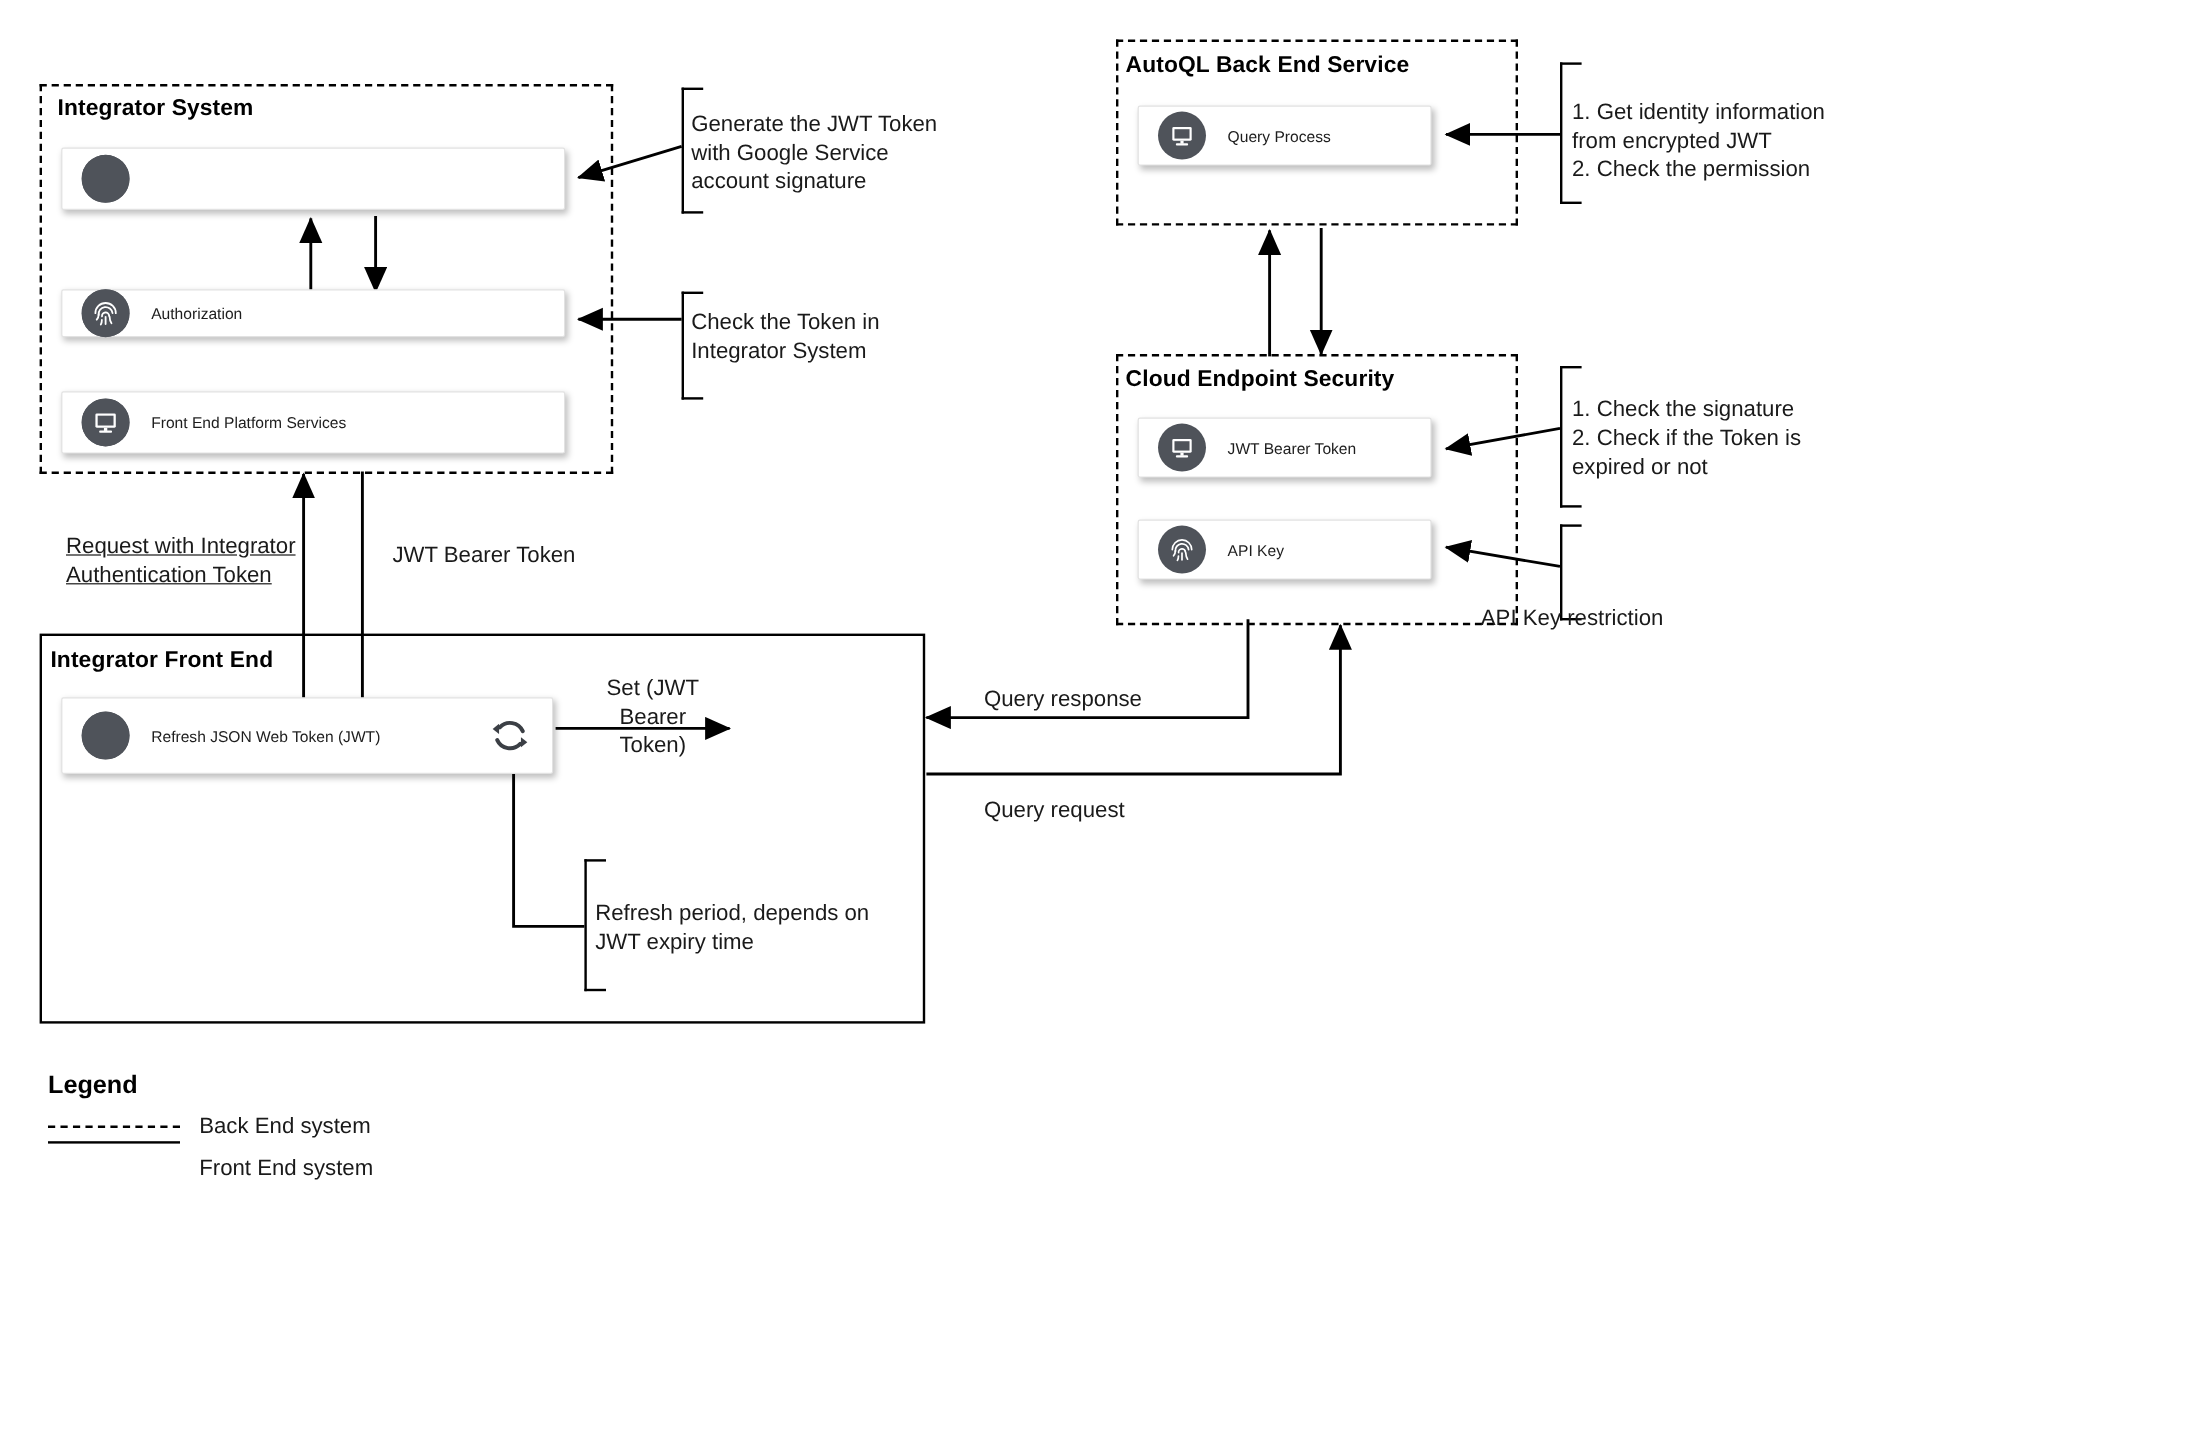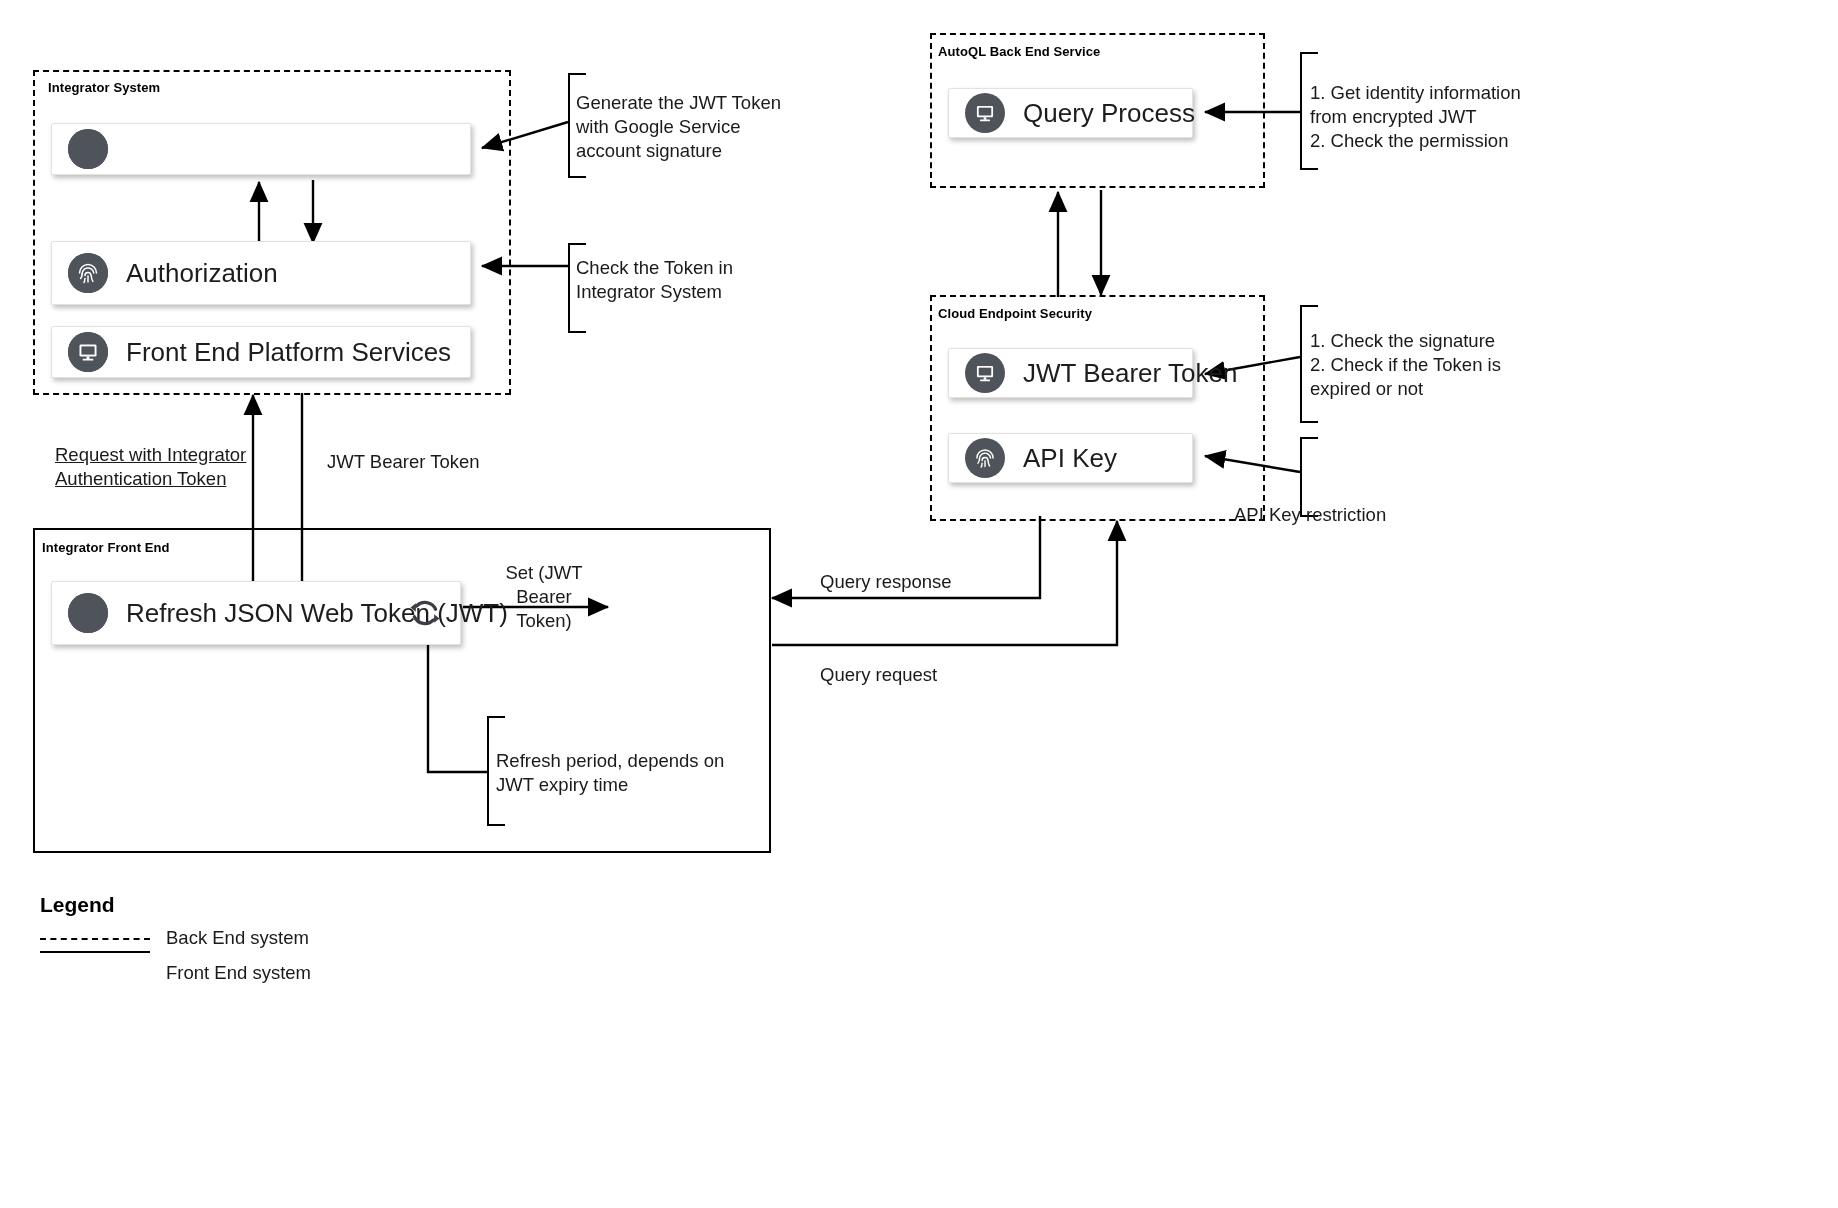--- a/index.html
+++ b/index.html
@@ -25,21 +25,21 @@
   }
   .group.dashed {
     border: 2px dashed #000000;
   }
   .group.solid {
     border: 2px solid #000000;
   }
   .group-title {
     position: absolute;
     font-weight: bold;
-    font-size: 13px;
+    font-size: 19px;
     letter-spacing: 0.1px;
     color: #000000;
     white-space: nowrap;
   }
   
   .card {
     position: absolute;
     box-sizing: border-box;
     background: #ffffff;
     border: 1px solid #e2e2e2;
@@ -55,21 +55,21 @@
     height: 40px;
     border-radius: 50%;
     background: #4f535a;
     display: flex;
     align-items: center;
     justify-content: center;
   }
   .card-icon svg { display: block; }
   .card-label {
     margin-left: 18px;
-    font-size: 26px;
+    font-size: 13px;
     color: #1d1d1d;
     white-space: nowrap;
   }
   .card-action {
     position: absolute;
     right: 18px;
     top: 50%;
     transform: translateY(-50%);
     width: 34px;
     height: 34px;
@@ -188,21 +188,21 @@
   <div class="group-title" style="left:48px; top:80px;">Integrator System</div>
 
   <div class="card" style="left:51px; top:123px; width:420px; height:52px;">
     <span class="card-icon">
       <svg width="40" height="40" viewBox="0 0 40 40">
           <circle cx="20" cy="20" r="20" fill="#4f535a"></circle>
         </svg>
     </span>
   </div>
 
-  <div class="card" style="left:51px; top:241px; width:420px; height:64px;">
+  <div class="card" style="left:51px; top:241px; width:420px; height:40px;">
     <span class="card-icon">
       <svg width="40" height="40" viewBox="0 0 40 40">
         <circle cx="20" cy="20" r="20" fill="#4f535a"></circle>
         <g fill="none" stroke="#ffffff" stroke-width="1.5" stroke-linecap="round">
           <path d="M11.5 20a8.5 8.5 0 0 1 17 0"></path>
           <path d="M14.2 21.5a5.8 5.8 0 0 1 11.6 -1.5"></path>
           <path d="M17 22.6a3 3 0 0 1 6 -0.4"></path>
           <path d="M12.6 25.4c1.1 -1.2 1.6 -2.8 1.6 -4.6"></path>
           <path d="M20 23v6"></path>
           <path d="M23.3 22.8c0.1 2.3 0.6 4.3 1.6 5.6"></path>

